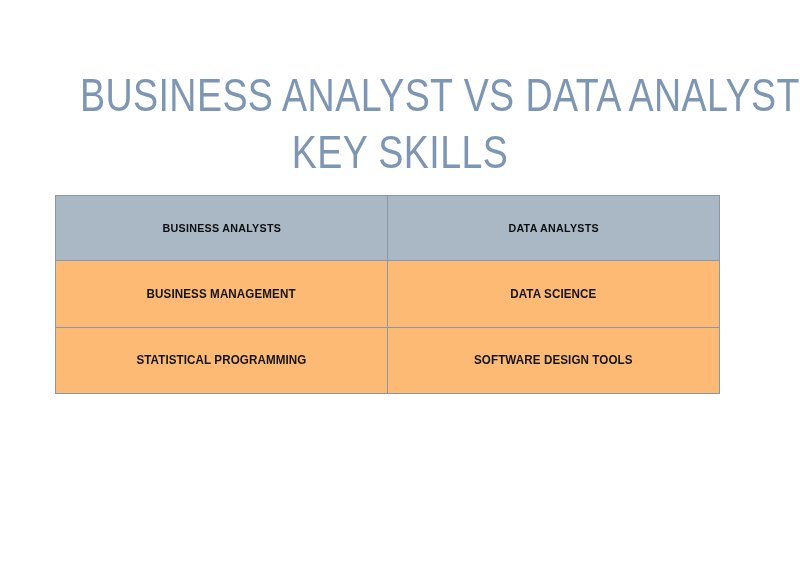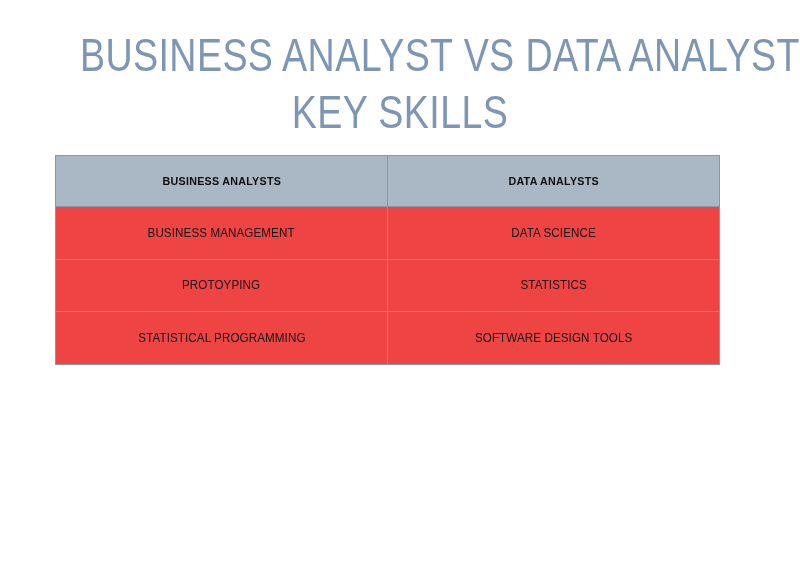--- a/index.html
+++ b/index.html
@@ -12,20 +12,21 @@
     background: #ffffff;
     font-family: "Liberation Sans", sans-serif;
     overflow: hidden;
   }
 
   .page {
     position: relative;
     width: 800px;
     height: 416px;
     background: #ffffff;
+    margin-top: 40px;
   }
 
   
   .title-block {
     position: absolute;
     left: 0;
     top: 26px;
     width: 800px;
     text-align: center;
   }
@@ -49,43 +50,43 @@
     top: 155px;
     width: 664px;
     border-collapse: collapse;
     table-layout: fixed;
   }
   .skills-table th,
   .skills-table td {
     border: 1px solid #8897a9;
     text-align: center;
     vertical-align: middle;
-    padding: 5px 6px;
+    padding: 12px 6px;
   }
   .skills-table th {
     height: 40px;
     background: #aab8c6;
     color: #0d0d0d;
     font-size: 11.5px;
     font-weight: bold;
     letter-spacing: 0.3px;
   }
   .skills-table th .hdr-txt,
   .skills-table td .cell-txt {
     display: inline-block;
     transform: scaleX(0.93);
     transform-origin: center center;
     white-space: nowrap;
   }
   .skills-table td {
     height: 41.5px;
-    background: #ef4444;
+    background: #fdba74;
     color: #141414;
     font-size: 12.5px;
-    font-weight: 400;
+    font-weight: 700;
     letter-spacing: 0.1px;
   }
   .col-left  { width: 332px; }
   .col-right { width: 332px; }
 </style>
 </head>
 <body>
 
 <div class="page">
 
@@ -108,23 +109,19 @@
           <span class="hdr-txt">DATA ANALYSTS</span>
         </th>
       </tr>
     </thead>
     <tbody>
       <tr>
         <td><span class="cell-txt">BUSINESS MANAGEMENT</span></td>
         <td><span class="cell-txt">DATA SCIENCE</span></td>
       </tr>
       <tr>
-        <td><span class="cell-txt">PROTOYPING</span></td>
-        <td><span class="cell-txt">STATISTICS</span></td>
-      </tr>
-      <tr>
         <td><span class="cell-txt">STATISTICAL PROGRAMMING</span></td>
         <td><span class="cell-txt">SOFTWARE DESIGN TOOLS</span></td>
       </tr>
     </tbody>
   </table>
 
 </div>
 
 </body></html>

